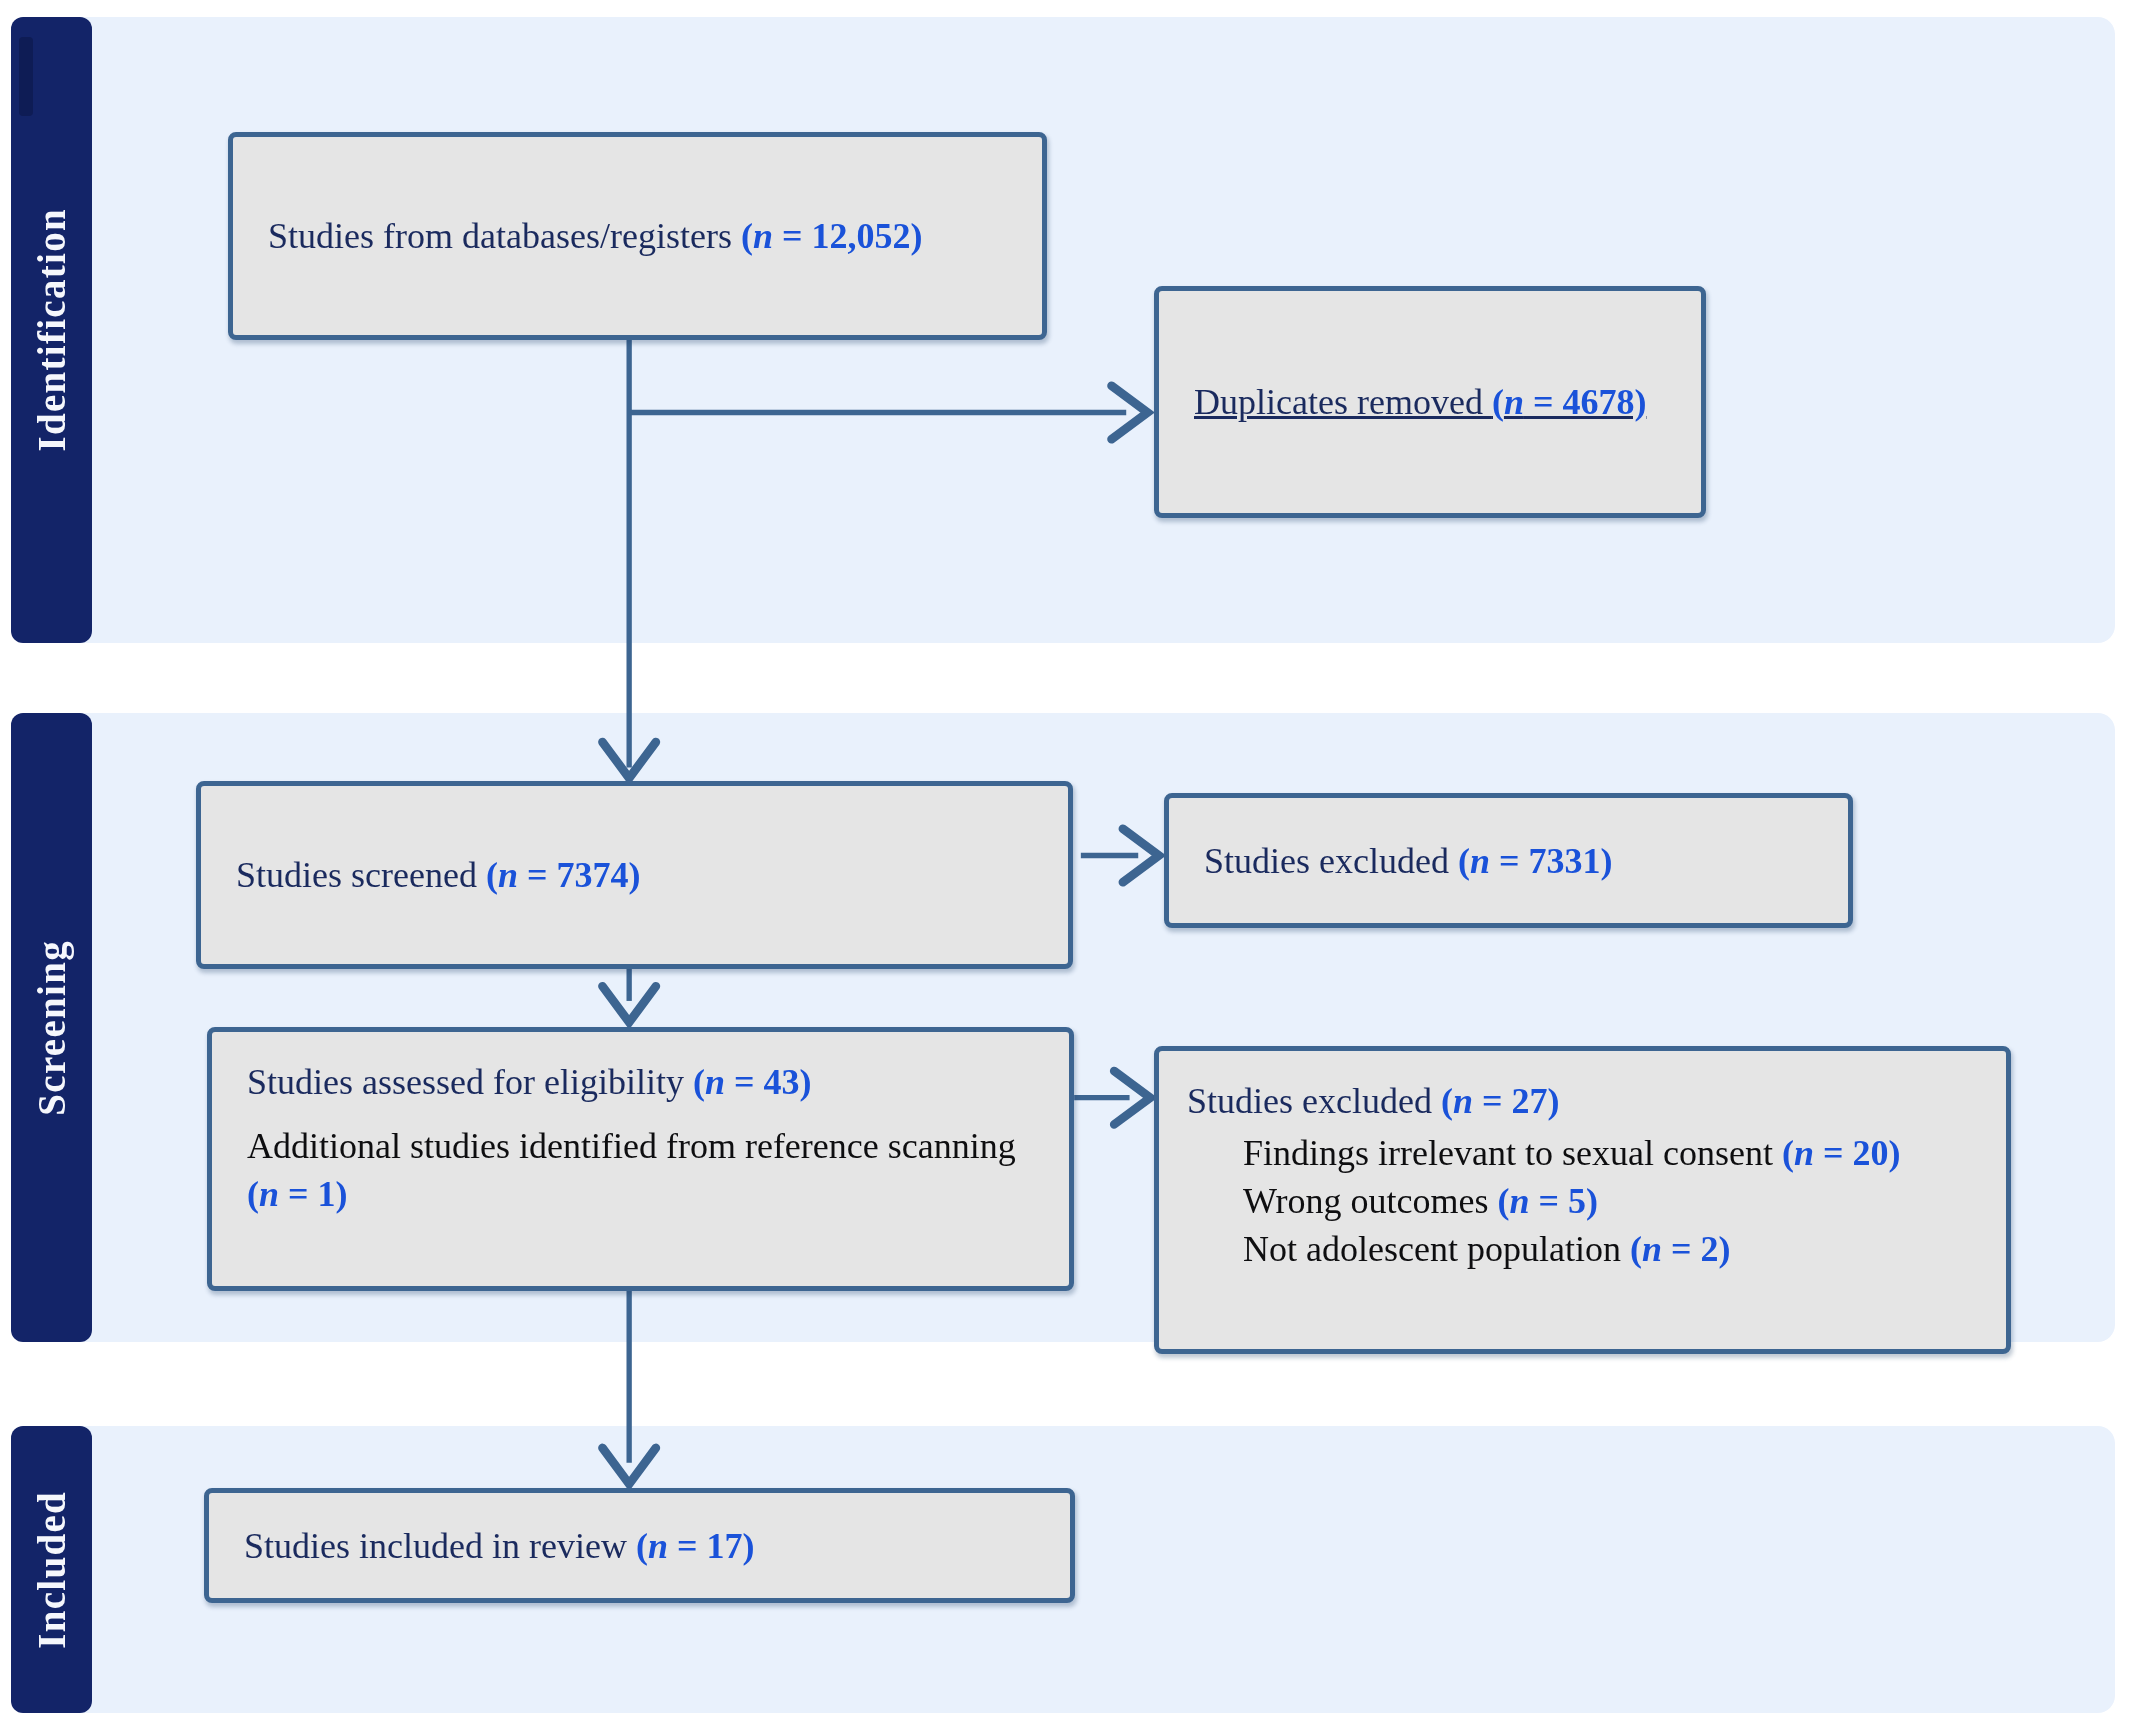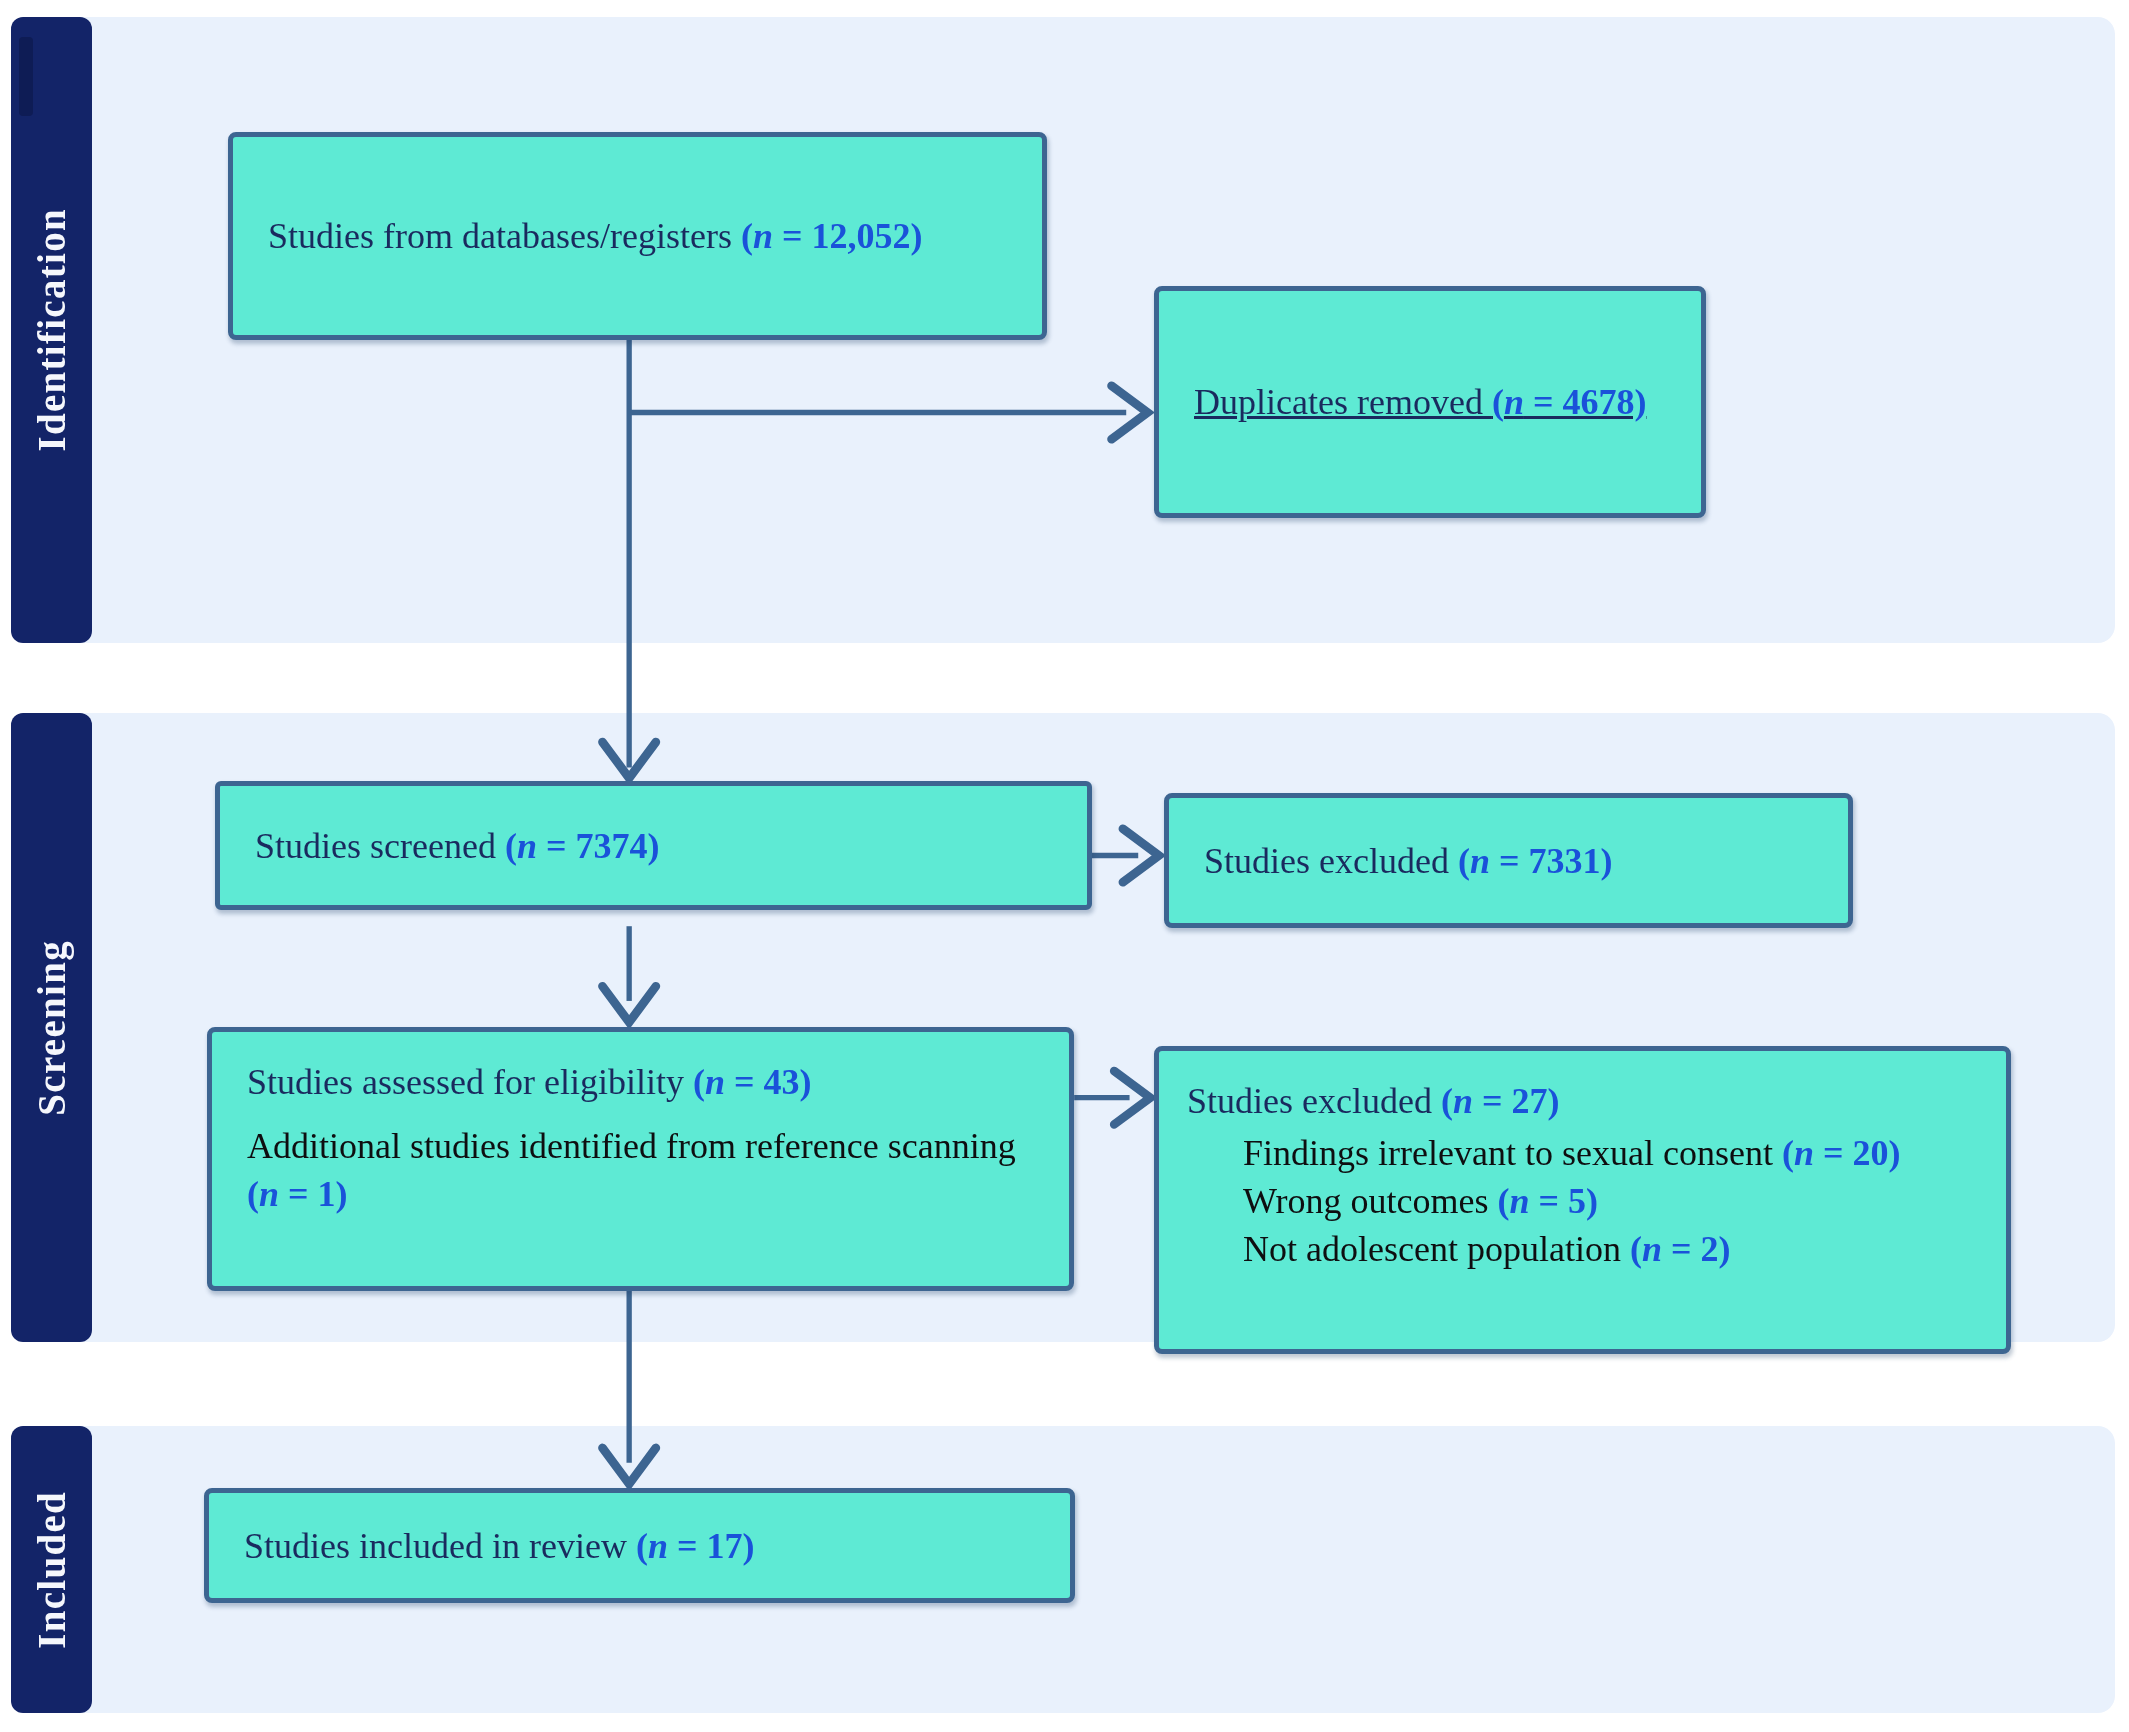--- a/index.html
+++ b/index.html
@@ -23,21 +23,21 @@
     writing-mode:vertical-rl; transform:rotate(180deg);
     color:#f5f7fc; font-weight:bold; font-size:39px; letter-spacing:1.3px;
     white-space:nowrap;
   }
   .bar-artifact {
     position:absolute; left:18.7px; top:37px; width:14.7px; height:79px;
     background:#0e1c55; border-radius:4px;
   }
   .box {
     position:absolute;
-    background:#5eead4;
+    background:#e5e5e5;
     border:5.3px solid #3d6591;
     border-radius:8px;
     box-sizing:border-box;
     box-shadow:1.3px 3.3px 4.7px rgba(30,60,100,0.28);
     font-size:36px; color:#1a2a5e;
   }
   .box.center { display:flex; align-items:center; }
   .box-line { padding:0 35px; white-space:nowrap; }
   .pad-box { padding:29px 35px; }
   .t-navy { color:#1a2a5e; }
@@ -94,21 +94,21 @@
   </svg>
 
   <div class="box center" style="left:228px; top:132px; width:819px; height:208px;">
     <div class="box-line t-navy">Studies from databases/registers <span class="num">(<i>n</i> = 12,052)</span></div>
   </div>
 
   <div class="box center" style="left:1154px; top:286px; width:552px; height:232px;text-decoration:underline;">
     <div class="box-line t-navy">Duplicates removed <span class="num">(<i>n</i> = 4678)</span></div>
   </div>
 
-  <div class="box center" style="left:215px; top:781px; width:877px; height:129px;border-radius:6px;">
+  <div class="box center" style="left:196px; top:781px; width:877px; height:188px;">
     <div class="box-line t-navy">Studies screened <span class="num">(<i>n</i> = 7374)</span></div>
   </div>
 
   <div class="box center" style="left:1164px; top:793px; width:689px; height:135px;">
     <div class="box-line t-navy">Studies excluded <span class="num">(<i>n</i> = 7331)</span></div>
   </div>
 
   <div class="box pad-box" style="left:207px; top:1027px; width:867px; height:264px;">
     <div class="t-navy" style="white-space:nowrap;">Studies assessed for eligibility <span class="num">(<i>n</i> = 43)</span></div>
     <div class="t-black wrap" style="margin-top:20px;">Additional studies identified from reference scanning <span class="num">(<i>n</i> = 1)</span></div>

